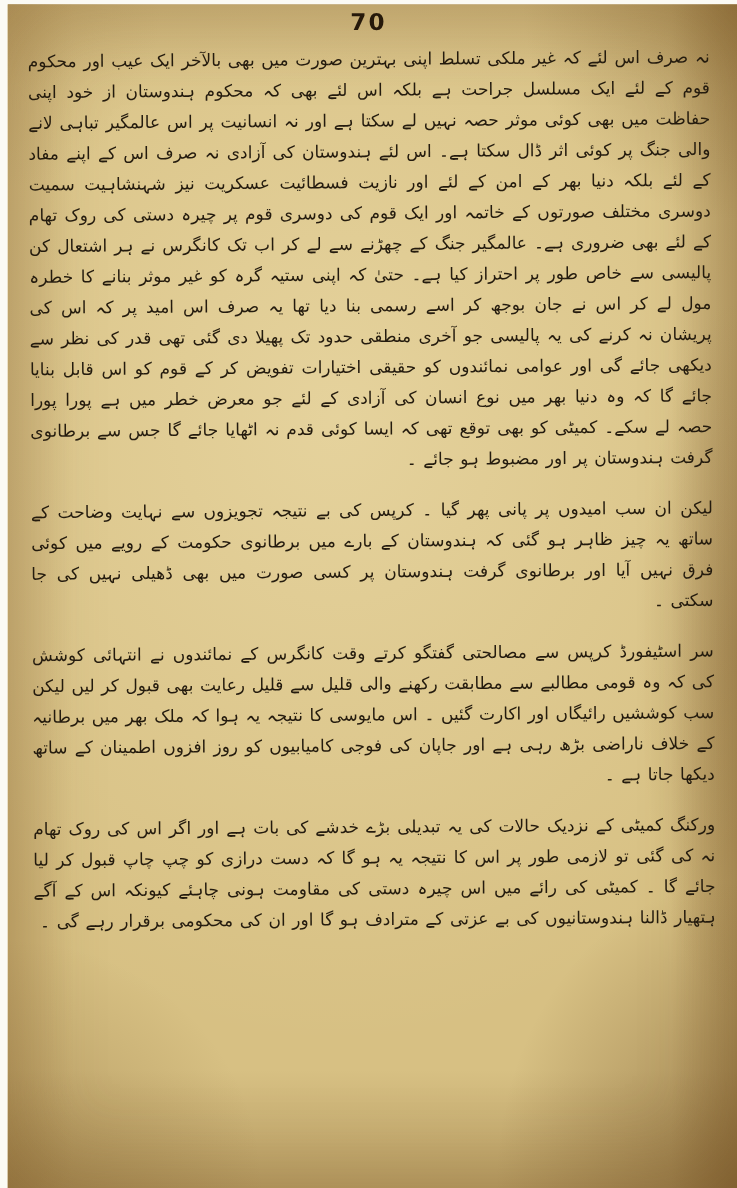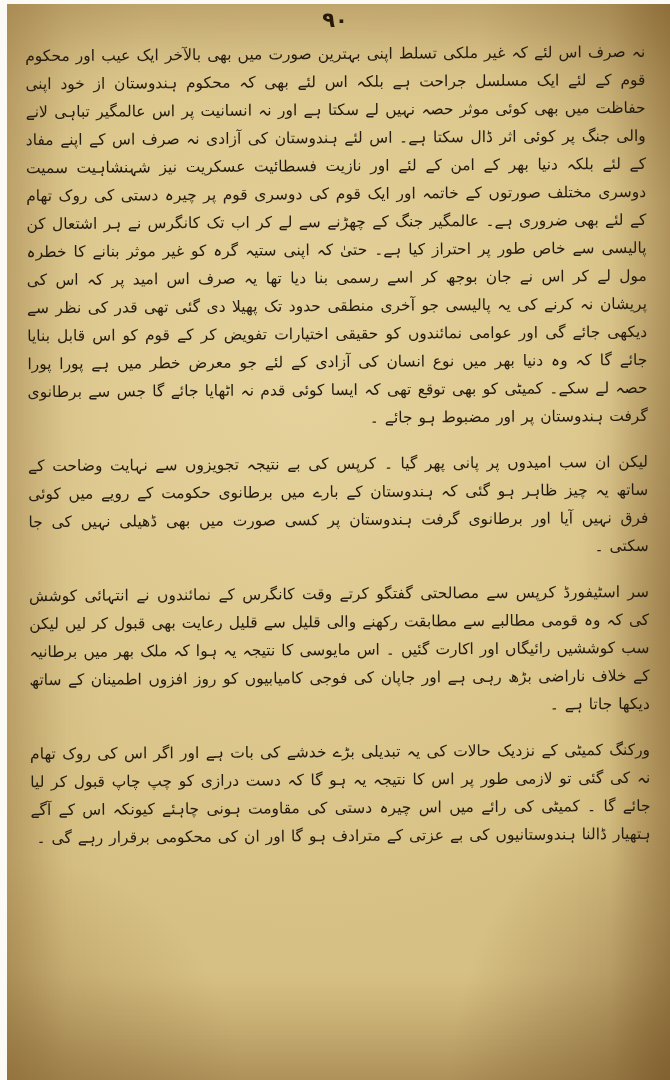--- a/index.html
+++ b/index.html
@@ -58,21 +58,21 @@
     text-justify: inter-word;
     word-spacing: 1px;
   }
 </style>
 </head>
 <body>
 
 <div class="scan">
   <div class="paper"></div>
 
-  <div class="page-number">۹۰</div>
+  <div class="page-number">70</div>
 
   <div class="text-block">
     <p class="para">نہ صرف اس لئے کہ غیر ملکی تسلط اپنی بہترین صورت میں بھی بالآخر ایک عیب اور محکوم قوم کے لئے ایک مسلسل جراحت ہے بلکہ اس لئے بھی کہ محکوم ہندوستان از خود اپنی حفاظت میں بھی کوئی موثر حصہ نہیں لے سکتا ہے اور نہ انسانیت پر اس عالمگیر تباہی لانے والی جنگ پر کوئی اثر ڈال سکتا ہے۔ اس لئے ہندوستان کی آزادی نہ صرف اس کے اپنے مفاد کے لئے بلکہ دنیا بھر کے امن کے لئے اور نازیت فسطائیت عسکریت نیز شہنشاہیت سمیت دوسری مختلف صورتوں کے خاتمہ اور ایک قوم کی دوسری قوم پر چیرہ دستی کی روک تھام کے لئے بھی ضروری ہے۔ عالمگیر جنگ کے چھڑنے سے لے کر اب تک کانگرس نے ہر اشتعال کن پالیسی سے خاص طور پر احتراز کیا ہے۔ حتیٰ کہ اپنی ستیہ گرہ کو غیر موثر بنانے کا خطرہ مول لے کر اس نے جان بوجھ کر اسے رسمی بنا دیا تھا یہ صرف اس امید پر کہ اس کی پریشان نہ کرنے کی یہ پالیسی جو آخری منطقی حدود تک پھیلا دی گئی تھی قدر کی نظر سے دیکھی جائے گی اور عوامی نمائندوں کو حقیقی اختیارات تفویض کر کے قوم کو اس قابل بنایا جائے گا کہ وہ دنیا بھر میں نوع انسان کی آزادی کے لئے جو معرض خطر میں ہے پورا پورا حصہ لے سکے۔ کمیٹی کو بھی توقع تھی کہ ایسا کوئی قدم نہ اٹھایا جائے گا جس سے برطانوی گرفت ہندوستان پر اور مضبوط ہو جائے ۔</p>
     <p class="para">لیکن ان سب امیدوں پر پانی پھر گیا ۔ کرپس کی بے نتیجہ تجویزوں سے نہایت وضاحت کے ساتھ یہ چیز ظاہر ہو گئی کہ ہندوستان کے بارے میں برطانوی حکومت کے رویے میں کوئی فرق نہیں آیا اور برطانوی گرفت ہندوستان پر کسی صورت میں بھی ڈھیلی نہیں کی جا سکتی ۔</p>
     <p class="para">سر اسٹیفورڈ کرپس سے مصالحتی گفتگو کرتے وقت کانگرس کے نمائندوں نے انتہائی کوشش کی کہ وہ قومی مطالبے سے مطابقت رکھنے والی قلیل سے قلیل رعایت بھی قبول کر لیں لیکن سب کوششیں رائیگاں اور اکارت گئیں ۔ اس مایوسی کا نتیجہ یہ ہوا کہ ملک بھر میں برطانیہ کے خلاف ناراضی بڑھ رہی ہے اور جاپان کی فوجی کامیابیوں کو روز افزوں اطمینان کے ساتھ دیکھا جاتا ہے ۔</p>
     <p class="para">ورکنگ کمیٹی کے نزدیک حالات کی یہ تبدیلی بڑے خدشے کی بات ہے اور اگر اس کی روک تھام نہ کی گئی تو لازمی طور پر اس کا نتیجہ یہ ہو گا کہ دست درازی کو چپ چاپ قبول کر لیا جائے گا ۔ کمیٹی کی رائے میں اس چیرہ دستی کی مقاومت ہونی چاہئے کیونکہ اس کے آگے ہتھیار ڈالنا ہندوستانیوں کی بے عزتی کے مترادف ہو گا اور ان کی محکومی برقرار رہے گی ۔</p>
   </div>
 </div>
 
 </body></html>

